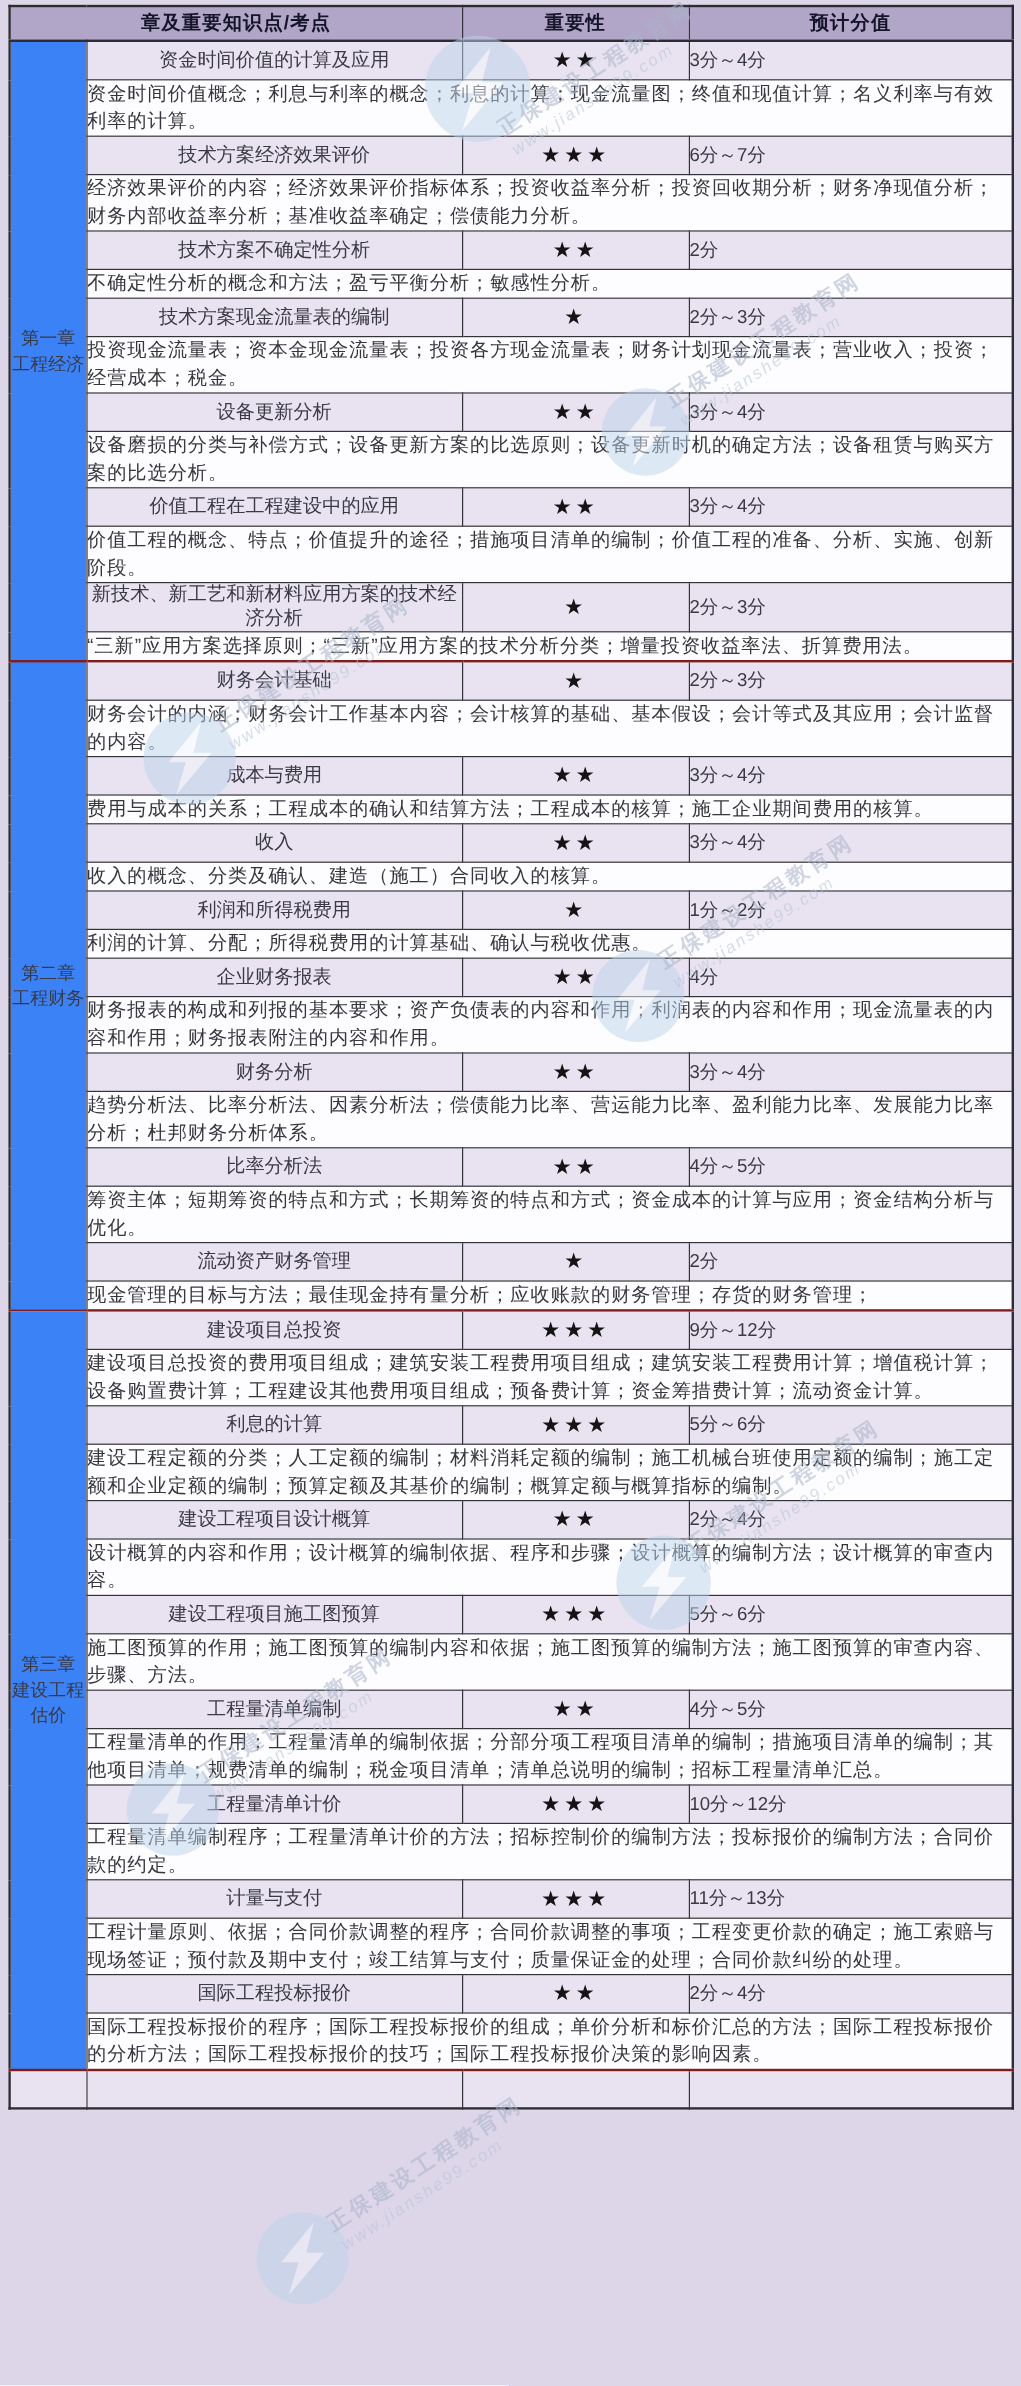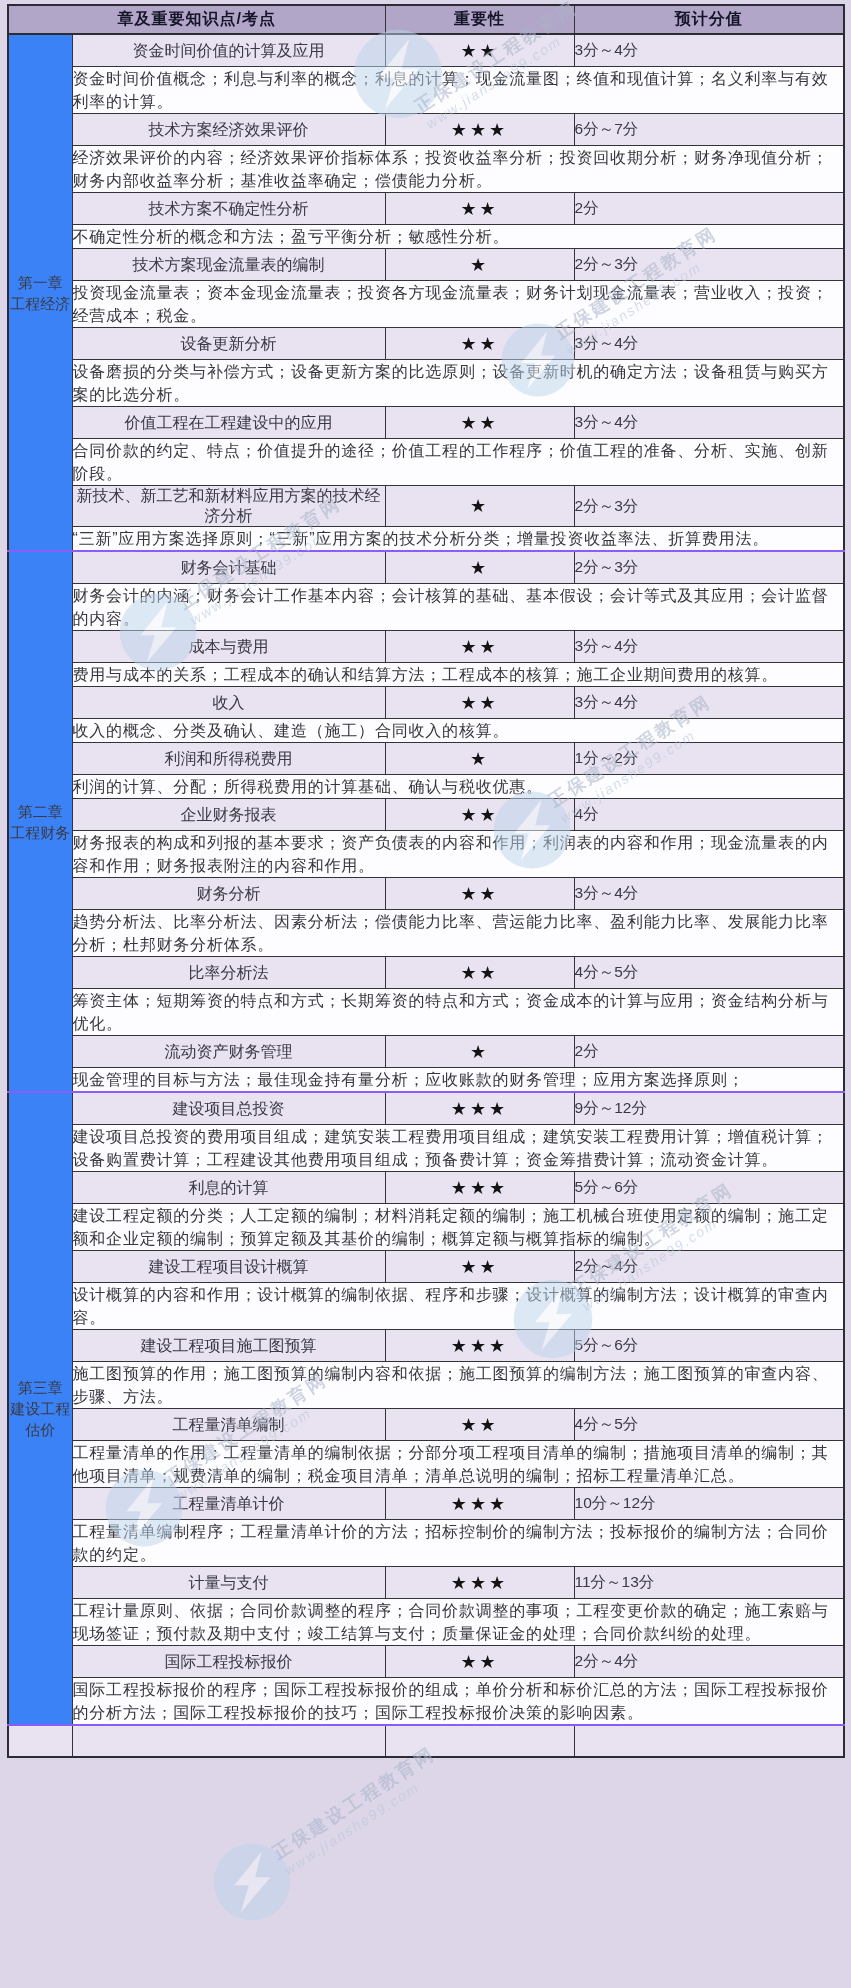--- a/index.html
+++ b/index.html
@@ -74,21 +74,21 @@
   td.desc-cell{
     background:#fdfdff;
     color:#36363e;
     font-size:16px;
     line-height:23px;
     letter-spacing:0.8px;
     text-align:left;
     padding:7px 8px 9px 6px;
     margin-left:28px;
   }
-  tr.chapter-start td{border-top:2px solid #8b5cf6;}
+  tr.chapter-start td{border-top:2px solid #7f1d1d;}
   tr.cutoff td{height:30px;background:#e9e3f1;}
   
   .wm-layer{
     position:absolute;inset:0;z-index:5;
     pointer-events:none;
   }
   .wm-logo{
     position:absolute;
     opacity:0.5;
   }
@@ -173,21 +173,21 @@
         </tr>
         <tr>
           <td class="desc-cell" colspan="3">设备磨损的分类与补偿方式；设备更新方案的比选原则；设备更新时机的确定方法；设备租赁与购买方案的比选分析。</td>
         </tr>
         <tr class="title-row">
           <td class="title-cell">价值工程在工程建设中的应用</td>
           <td class="stars-cell">★★</td>
           <td class="score-cell">3分～4分</td>
         </tr>
         <tr>
-          <td class="desc-cell" colspan="3">合同价款的约定、特点；价值提升的途径；价值工程的工作程序；价值工程的准备、分析、实施、创新阶段。</td>
+          <td class="desc-cell" colspan="3">价值工程的概念、特点；价值提升的途径；措施项目清单的编制；价值工程的准备、分析、实施、创新阶段。</td>
         </tr>
         <tr class="title-row">
           <td class="title-cell">新技术、新工艺和新材料应用方案的技术经济分析</td>
           <td class="stars-cell">★</td>
           <td class="score-cell">2分～3分</td>
         </tr>
         <tr>
           <td class="desc-cell" colspan="3">“三新”应用方案选择原则；“三新”应用方案的技术分析分类；增量投资收益率法、折算费用法。</td>
         </tr>
         <tr class="title-row chapter-start">
@@ -249,21 +249,21 @@
         </tr>
         <tr>
           <td class="desc-cell" colspan="3">筹资主体；短期筹资的特点和方式；长期筹资的特点和方式；资金成本的计算与应用；资金结构分析与优化。</td>
         </tr>
         <tr class="title-row">
           <td class="title-cell">流动资产财务管理</td>
           <td class="stars-cell">★</td>
           <td class="score-cell">2分</td>
         </tr>
         <tr>
-          <td class="desc-cell" colspan="3">现金管理的目标与方法；最佳现金持有量分析；应收账款的财务管理；应用方案选择原则；</td>
+          <td class="desc-cell" colspan="3">现金管理的目标与方法；最佳现金持有量分析；应收账款的财务管理；存货的财务管理；</td>
         </tr>
         <tr class="title-row chapter-start">
           <td class="chapter-cell" rowspan="16">
             <div>第三章</div>
             <div>建设工程</div>
             <div>估价</div>
           </td>
           <td class="title-cell">建设项目总投资</td>
           <td class="stars-cell">★★★</td>
           <td class="score-cell">9分～12分</td>

